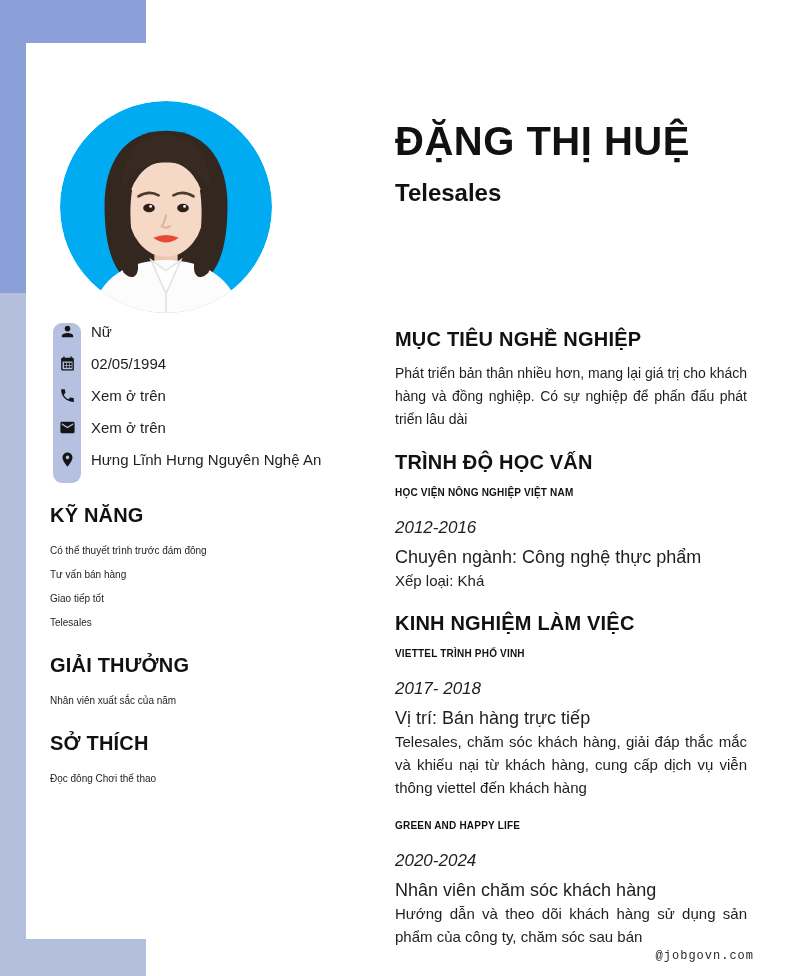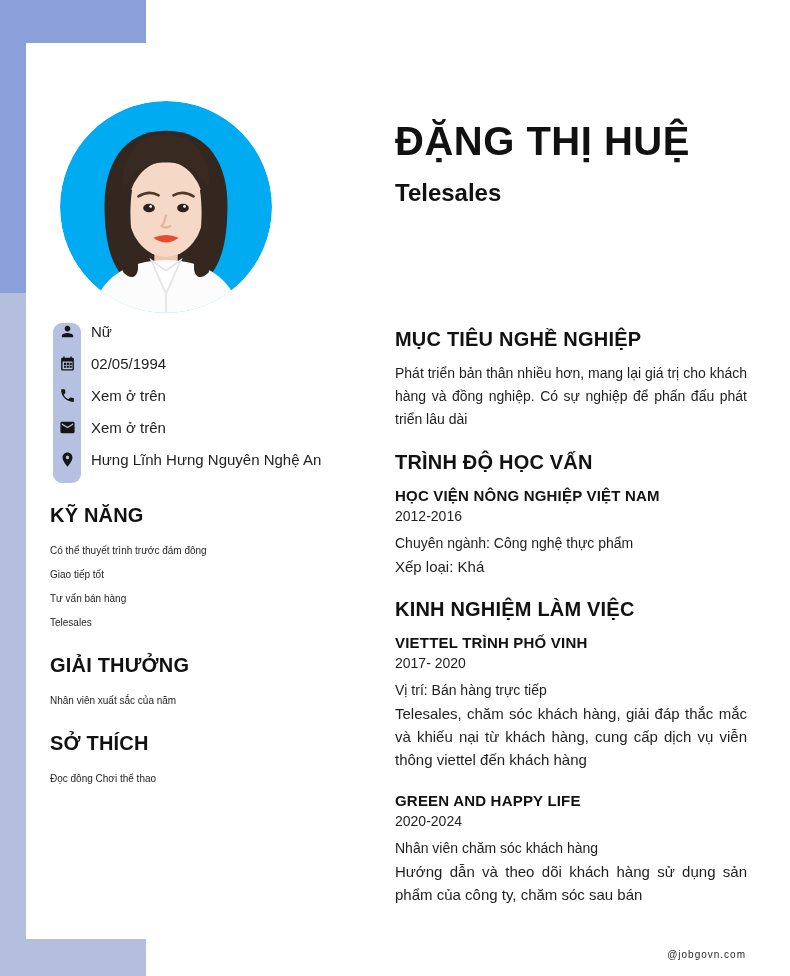--- a/index.html
+++ b/index.html
@@ -45,28 +45,28 @@
   .left-col h2:first-child{margin-top:3px;}
   .plain-list{list-style:none;margin-top:12px;}
   .plain-list li{font-size:10px;line-height:24px;color:var(--body-ink);}
 
   
   .right-col{position:absolute;left:395px;top:327px;width:352px;}
   .right-col h2{margin-bottom:0;}
   .section{margin-top:0;}
   .section + .section{margin-top:19px;}
   .para{font-size:14px;line-height:23px;text-align:justify;margin-top:11px;color:var(--body-ink);}
-  .entry-org{font-size:15px;font-weight:700;color:var(--ink);margin-top:13px;letter-spacing:.2px;}
-  .entry-years{font-size:14px;margin-top:4px;color:var(--body-ink);}
-  .entry-role{font-size:14px;margin-top:8px;line-height:23px;color:var(--body-ink);}
+  .entry-org{font-size:10px;font-weight:700;color:var(--ink);margin-top:13px;letter-spacing:.2px;}
+  .entry-years{font-size:17px;font-style:italic;margin-top:20px;color:var(--body-ink);}
+  .entry-role{font-size:18px;margin-top:8px;line-height:23px;color:var(--body-ink);}
   .entry-desc{font-size:15px;line-height:23px;text-align:justify;margin-top:0;color:var(--body-ink);}
   .entry + .entry{margin-top:21px;}
 
   
-  .watermark{position:absolute;right:44px;top:949px;font-family:Liberation Sans, sans-serif;font-size:10px;color:#2b2b2b;letter-spacing:1px;}
+  .watermark{position:absolute;right:36px;top:949px;font-family:Liberation Mono, monospace;font-size:12px;color:#2b2b2b;letter-spacing:1px;}
 </style>
 </head>
 <body>
 
 <div class="decor decor-top-h"></div>
 <div class="decor decor-left-dark"></div>
 <div class="decor decor-left-light"></div>
 <div class="decor decor-bottom-h"></div>
 
 <div class="photo">
@@ -153,22 +153,22 @@
         </svg>
     </span>
     <span class="contact-text">Hưng Lĩnh Hưng Nguyên Nghệ An</span>
   </div>
 </div>
 
 <div class="left-col">
   <h2>KỸ NĂNG</h2>
   <ul class="plain-list">
     <li>Có thể thuyết trình trước đám đông</li>
+    <li>Tư vấn bán hàng</li>
     <li>Giao tiếp tốt</li>
-    <li>Tư vấn bán hàng</li>
     <li>Telesales</li>
   </ul>
 
   <h2>GIẢI THƯỞNG</h2>
   <ul class="plain-list">
     <li>Nhân viên xuất sắc của năm</li>
   </ul>
 
   <h2>SỞ THÍCH</h2>
   <ul class="plain-list">
@@ -191,21 +191,21 @@
       <div class="entry-role">Chuyên ngành: Công nghệ thực phẩm</div>
       <div class="entry-desc">Xếp loại: Khá</div>
     </div>
   </div>
 
   <div class="section">
     <h2>KINH NGHIỆM LÀM VIỆC</h2>
 
     <div class="entry">
       <div class="entry-org">VIETTEL TRÌNH PHỐ VINH</div>
-      <div class="entry-years">2017- 2020</div>
+      <div class="entry-years">2017- 2018</div>
       <div class="entry-role">Vị trí: Bán hàng trực tiếp</div>
       <div class="entry-desc">Telesales, chăm sóc khách hàng, giải đáp thắc mắc và khiếu nại từ khách hàng, cung cấp dịch vụ viễn thông viettel đến khách hàng</div>
     </div>
 
     <div class="entry">
       <div class="entry-org">GREEN AND HAPPY LIFE</div>
       <div class="entry-years">2020-2024</div>
       <div class="entry-role">Nhân viên chăm sóc khách hàng</div>
       <div class="entry-desc">Hướng dẫn và theo dõi khách hàng sử dụng sản phẩm của công ty, chăm sóc sau bán</div>
     </div>

